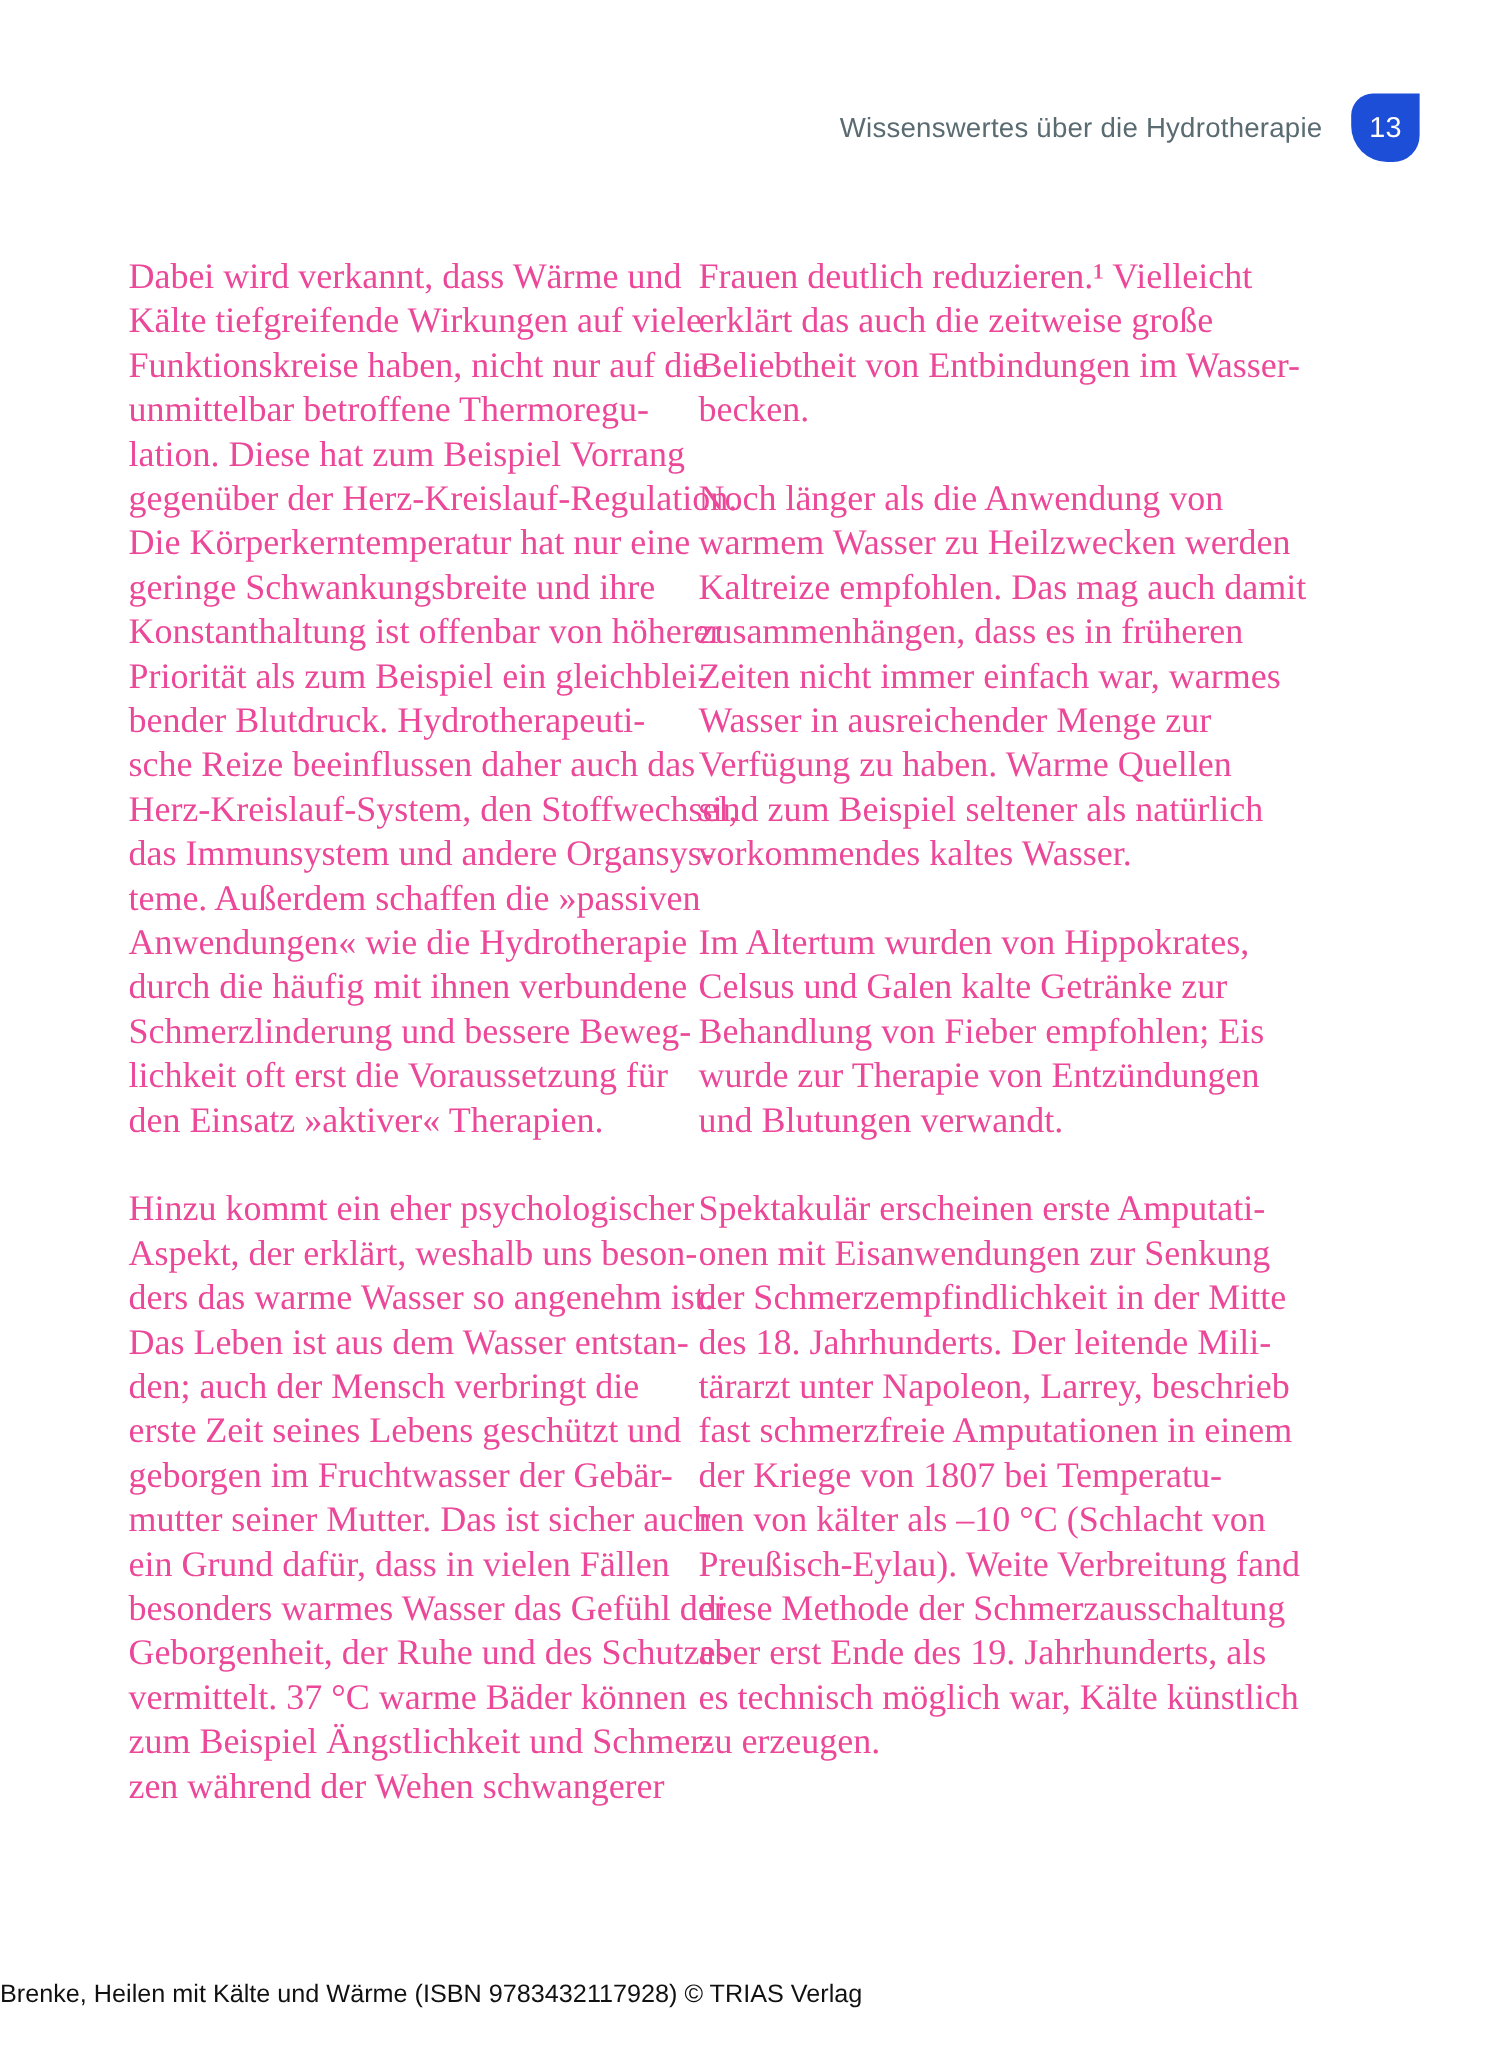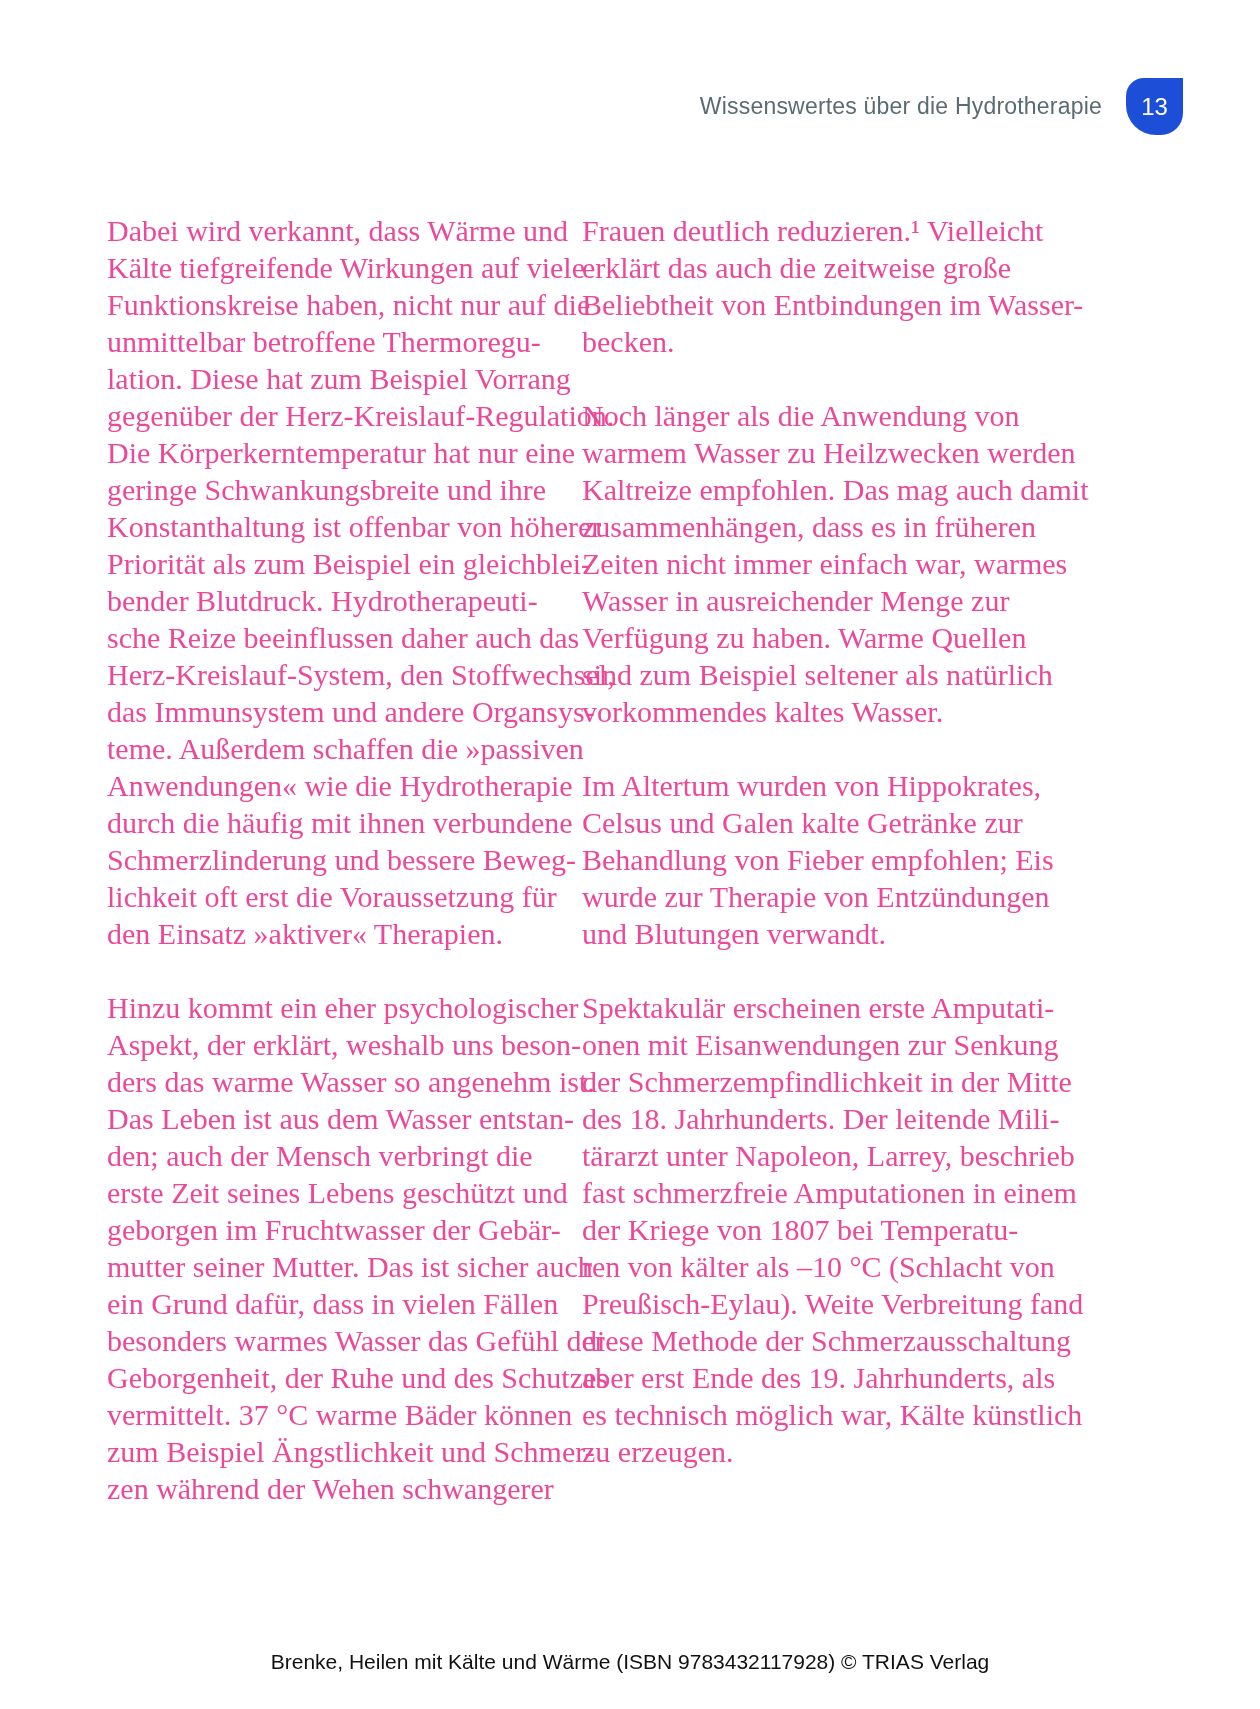--- a/index.html
+++ b/index.html
@@ -71,21 +71,21 @@
     white-space: pre;
   }
   .column p:last-child { margin-bottom: 0; }
 
   
   .footer {
     position: absolute;
     top: 1650px;
     left: 0;
     width: 1260px;
-    text-align: center;
+    text-align: left;
     font-family: "Liberation Sans", sans-serif;
     font-size: 21px;
     color: #111111;
   }
 </style>
 </head>
 <body>
 
 <header class="header">
   <div class="header-title">Wissenswertes über die Hydrotherapie</div>

